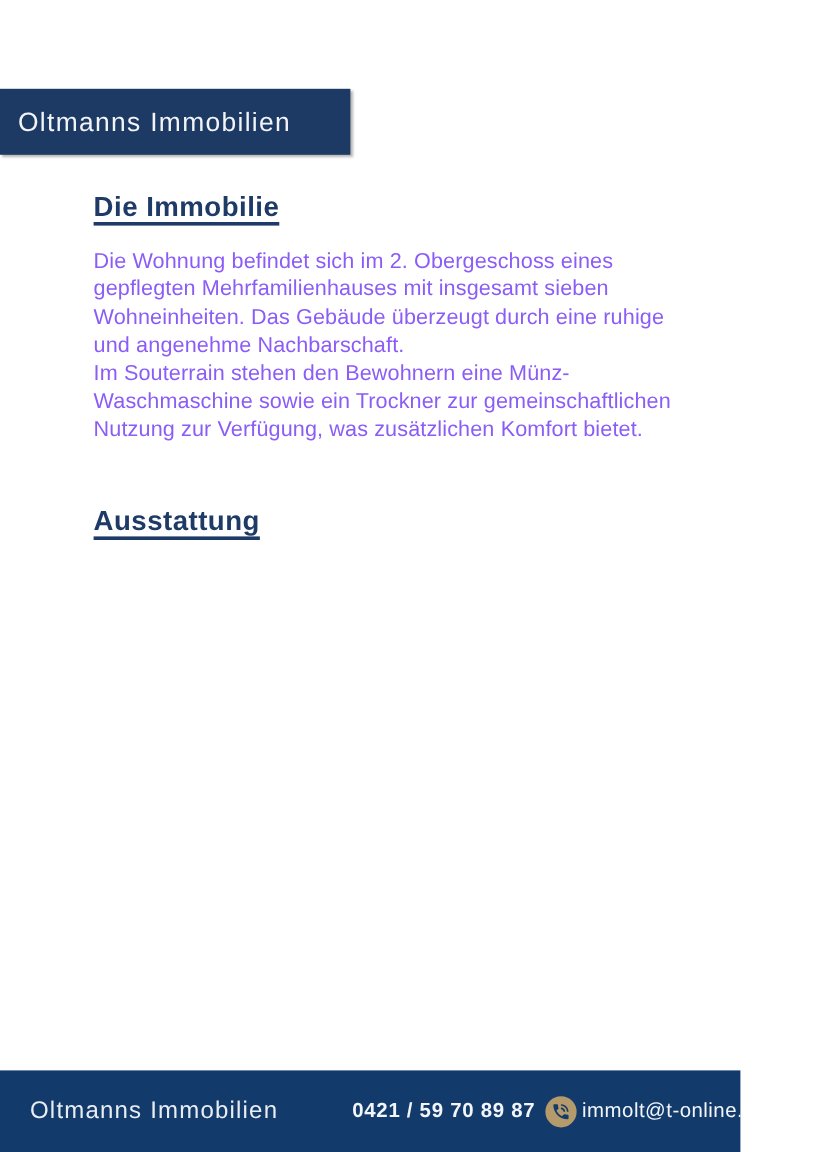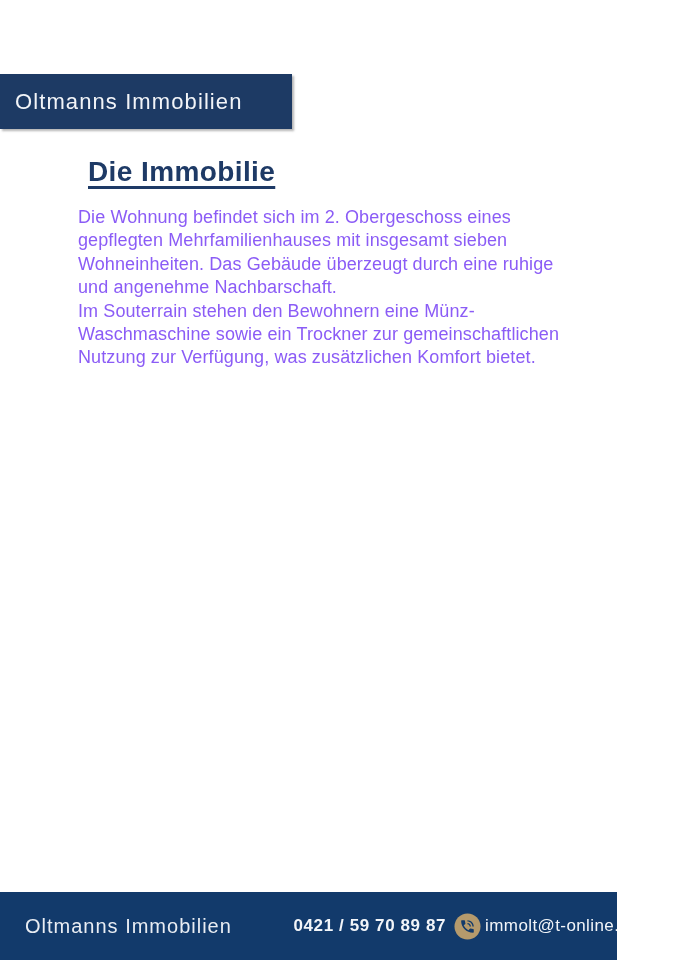--- a/index.html
+++ b/index.html
@@ -29,23 +29,23 @@
   .banner-text {
     color: #f2f4f8;
     font-size: 22px;
     letter-spacing: 1.1px;
     font-weight: 400;
   }
 
   
   .section-title {
     position: absolute;
-    left: 88px;
+    left: 78px;
     margin: 0;
-    font-size: 28px;
+    font-size: 23px;
     font-weight: 700;
     color: #1e3a66;
     letter-spacing: 0.4px;
     line-height: 28px;
     text-decoration: underline;
     text-decoration-thickness: 2.5px;
     text-underline-offset: 5px;
   }
   #immobilie-title { top: 158px; }
   #ausstattung-title { top: 420px; }
@@ -128,20 +128,21 @@
   <h2 class="section-title" id="immobilie-title">Die Immobilie</h2>
 
   <p class="body-text">Die Wohnung befindet sich im 2. Obergeschoss eines
 gepflegten Mehrfamilienhauses mit insgesamt sieben
 Wohneinheiten. Das Gebäude überzeugt durch eine ruhige
 und angenehme Nachbarschaft.
 Im Souterrain stehen den Bewohnern eine Münz-
 Waschmaschine sowie ein Trockner zur gemeinschaftlichen
 Nutzung zur Verfügung, was zusätzlichen Komfort bietet.</p>
 
+  <h2 class="section-title" id="ausstattung-title">Ausstattung</h2>
 
 
   <footer class="footer">
     <span class="footer-brand">Oltmanns Immobilien</span>
     <div class="contact">
       <div class="contact-row">
         <span class="phone-text">0421 / 59 70 89 87</span>
         <span class="icon-circle">
           <svg viewBox="0 0 28 28" xmlns="http://www.w3.org/2000/svg">
             <circle cx="14" cy="14" r="13.5" fill="#b59a6c"></circle>

